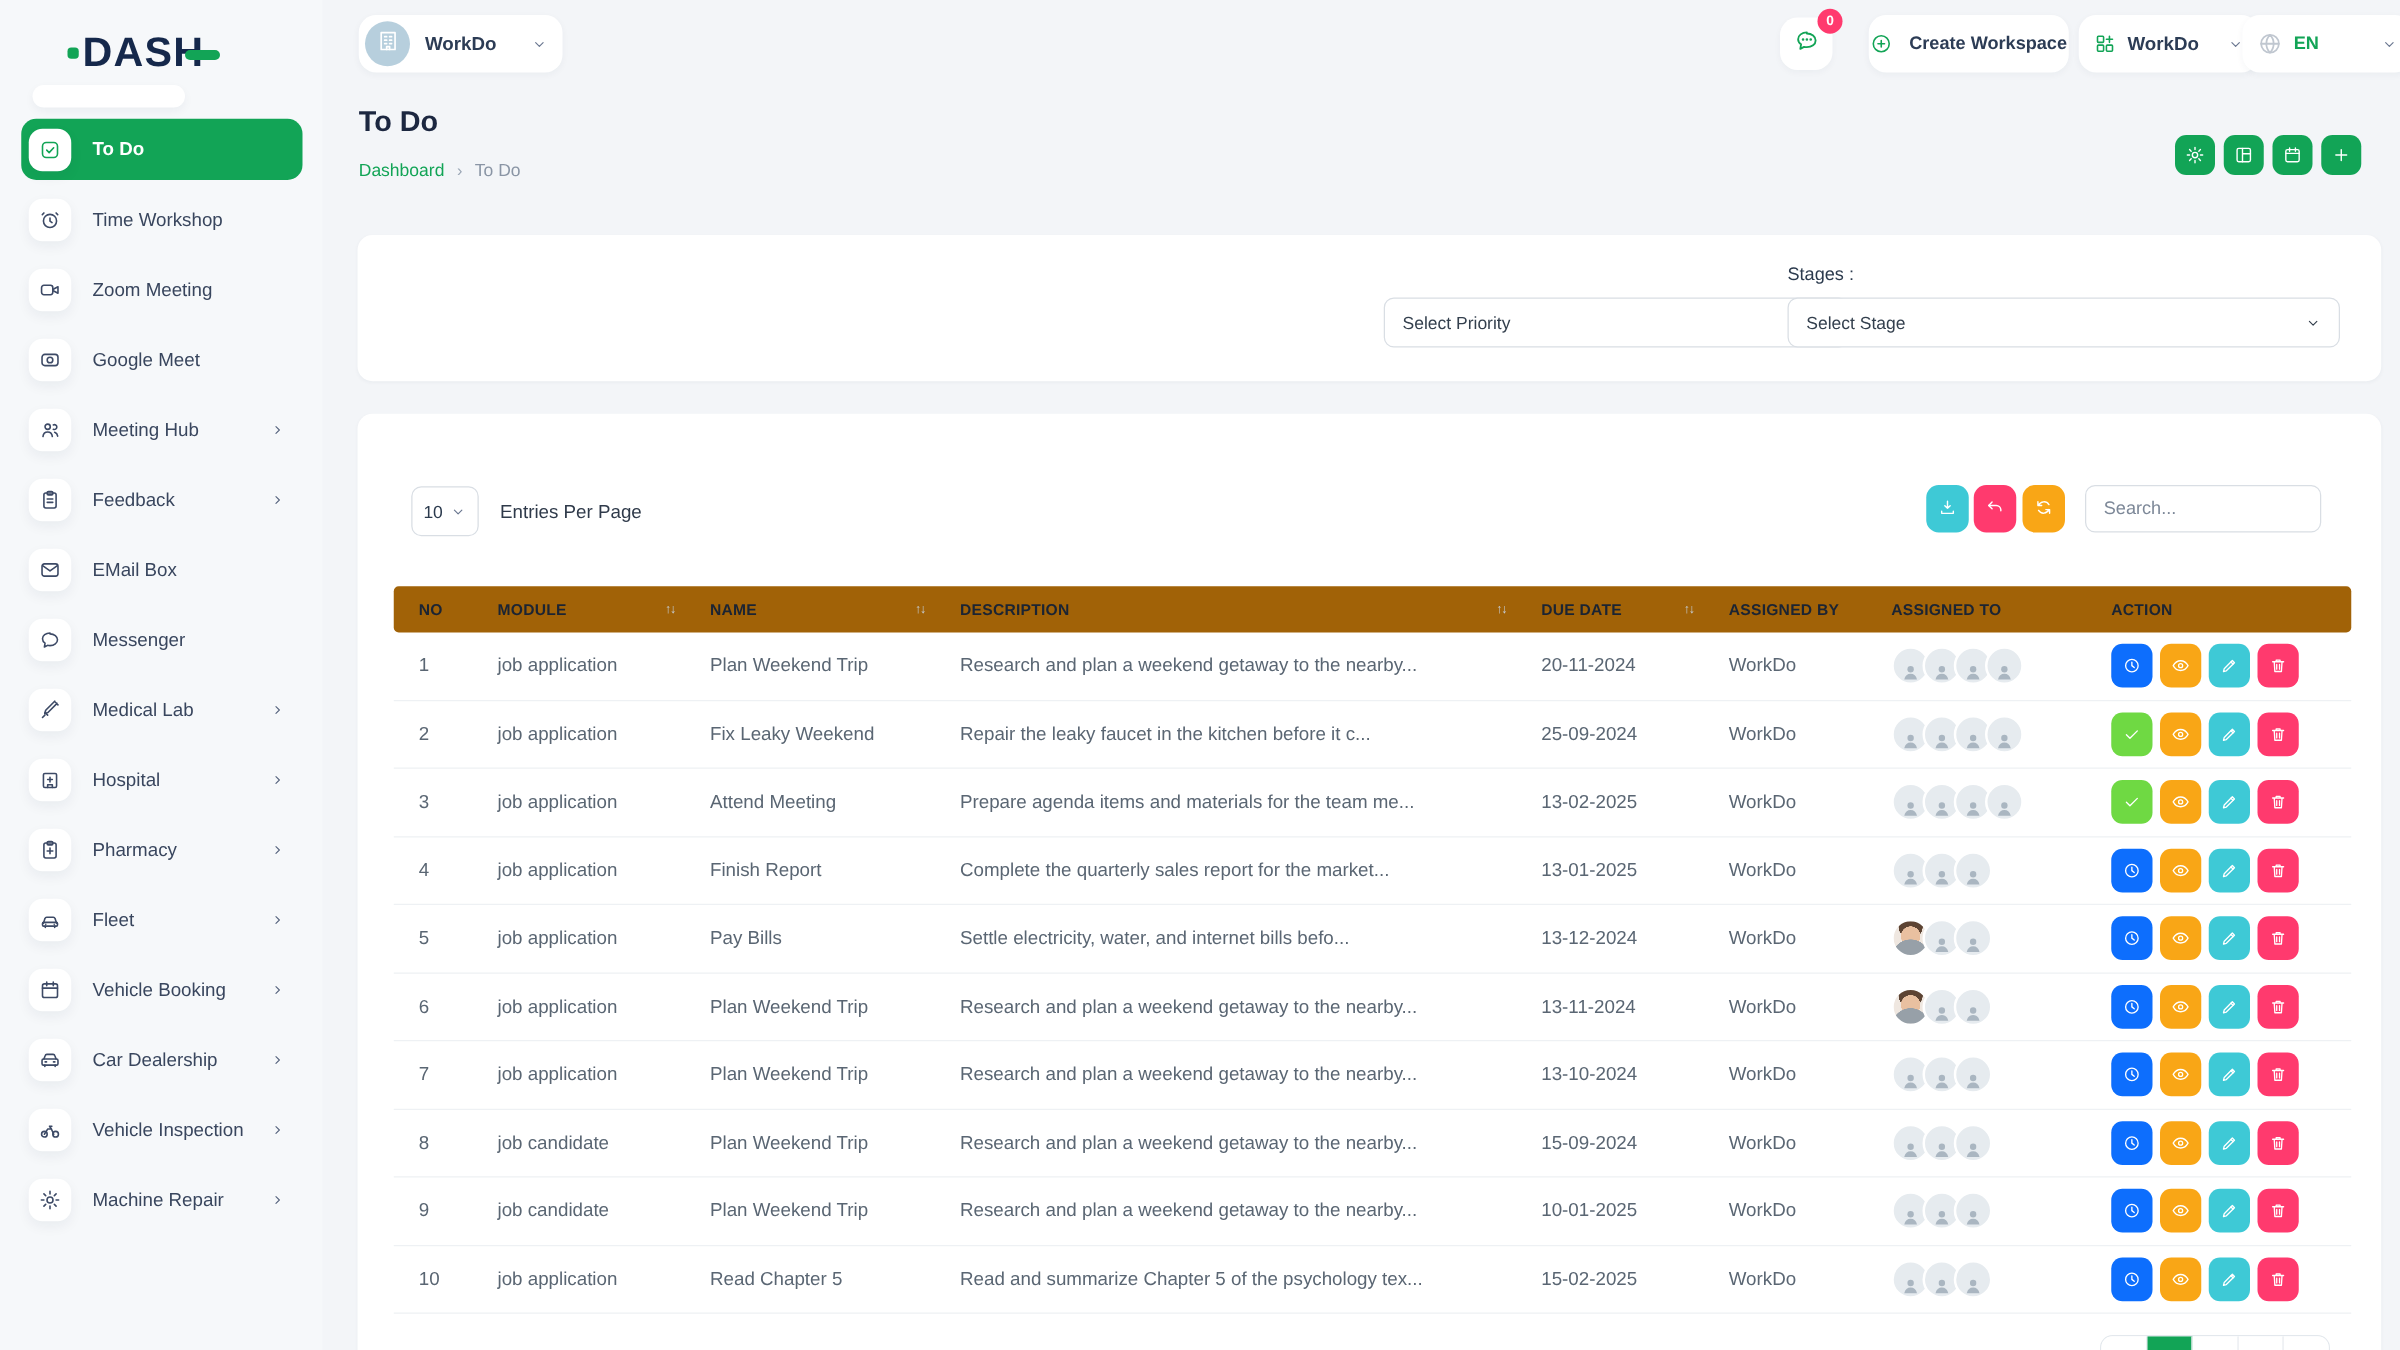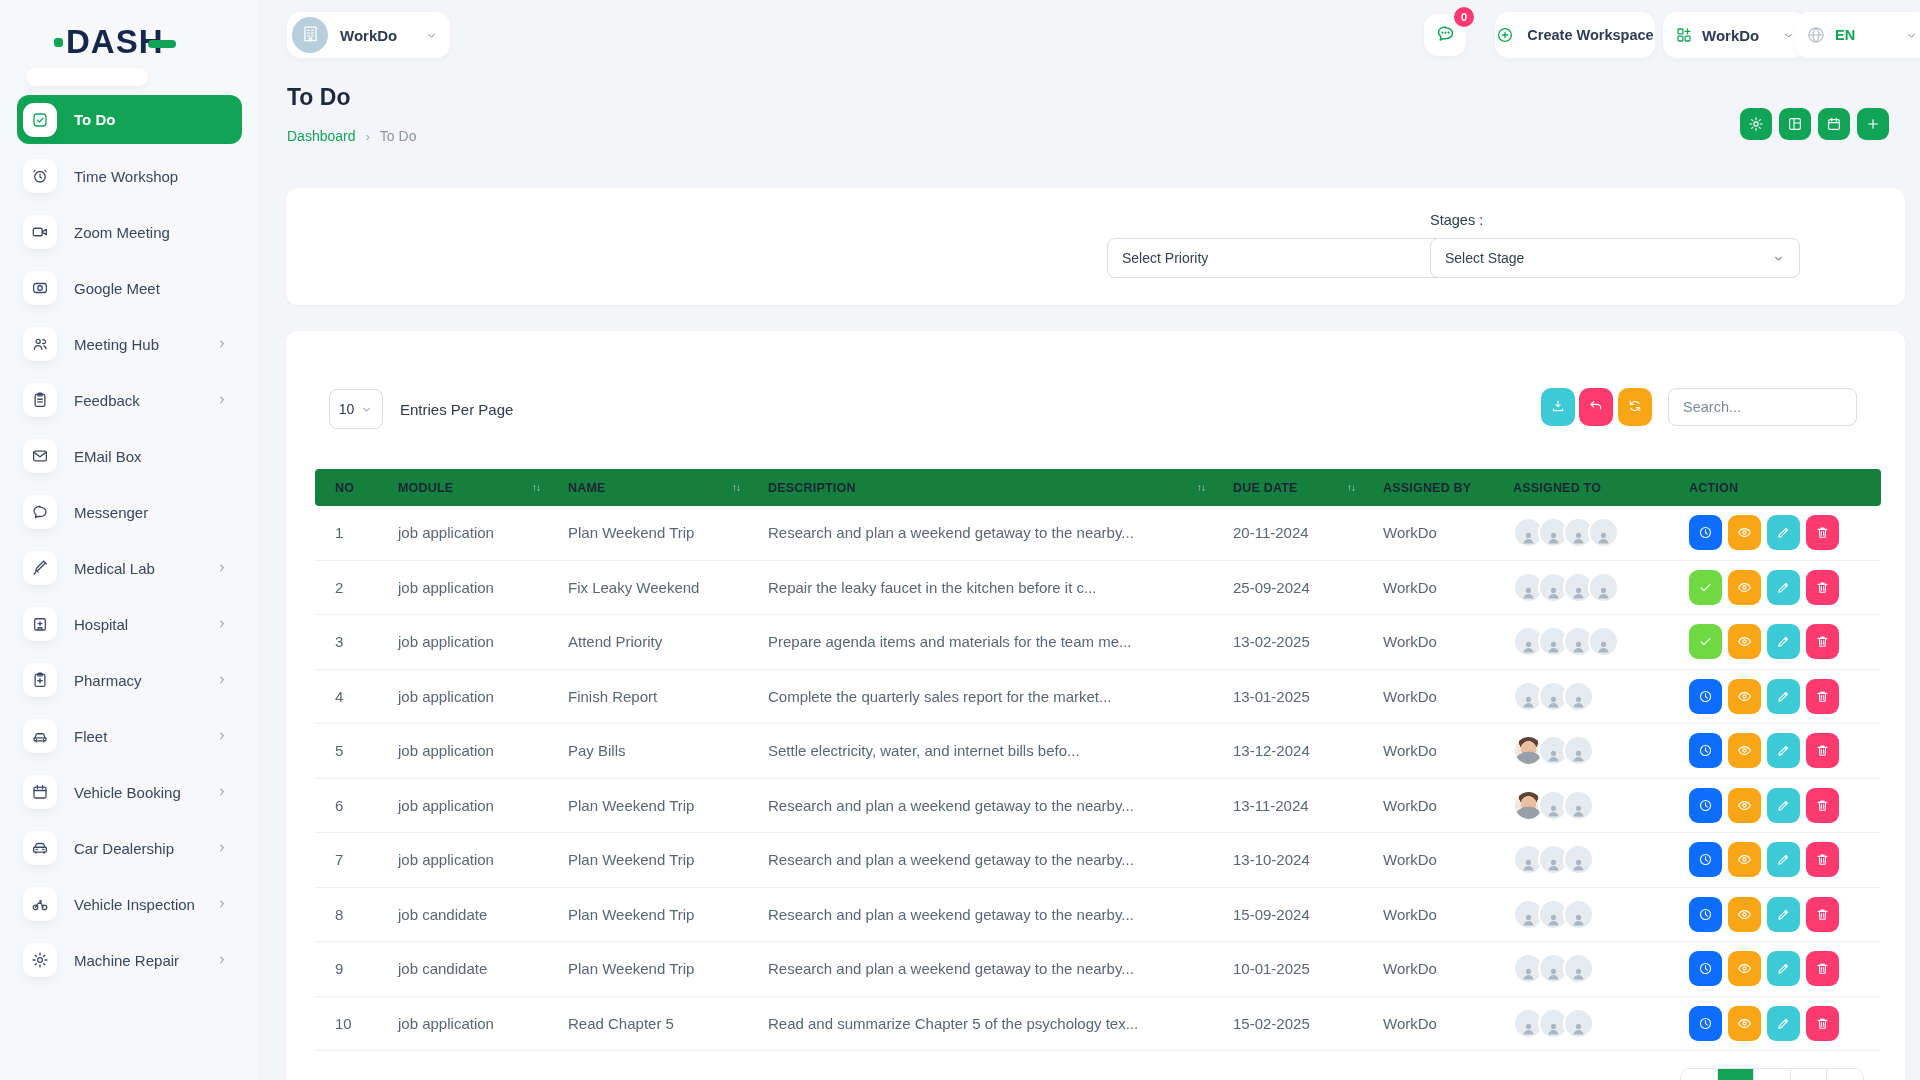--- a/index.html
+++ b/index.html
@@ -66,21 +66,21 @@
 
   
   .card{position:absolute;background:#fff;border-radius:12px;box-shadow:0 1px 3px rgba(25,40,70,.04);}
   .filter-card{left:286px;top:188px;width:1619px;height:117px;}
   .f-label{position:absolute;top:24px;font-size:14.5px;font-weight:500;color:#2b3a4d;}
   .f-label.p{left:821px;margin-top:48px;} .f-label.s{left:1144px;}
   .select{position:absolute;top:50px;height:40px;border:1px solid #d9dee4;border-radius:8px;
       display:flex;align-items:center;padding:0 14px;font-size:14px;color:#333f4d;cursor:pointer;
       box-sizing:border-box;background:#fff;gap:36px;}
   .select .chev{color:#333f4d;}
-  .sel-priority{left:821px;width:372px;} .sel-stage{left:1144px;width:370px;}
+  .sel-priority{left:821px;width:372px;} .sel-stage{left:1144px;width:442px;}
 
   .table-card{left:286px;top:331px;width:1619px;height:800px;}
   .entries-select{position:absolute;left:43px;top:58px;width:54px;height:40px;border:1px solid #d9dee4;
       border-radius:8px;display:flex;align-items:center;justify-content:center;gap:6px;font-size:14px;
       color:#2b3a4d;cursor:pointer;box-sizing:border-box;}
   .entries-select .chev{margin-left:0;}
   .entries-label{position:absolute;left:114px;top:70px;font-size:15px;color:#2f3a4a;}
   .io-btn{position:absolute;top:57px;width:34px;height:38px;border:none;border-radius:10px;color:#fff;
       display:flex;align-items:center;justify-content:center;cursor:pointer;}
   .io-btn svg{width:16px;height:16px;}
@@ -88,21 +88,21 @@
   .btn-reset{left:1293px;background:#ff3a6e;}
   .btn-refresh{left:1332px;background:#f9a616;}
   .search{position:absolute;left:1382px;top:57px;width:189px;height:38px;border:1px solid #d9dee4;
       border-radius:8px;box-sizing:border-box;padding:0 14px;font-size:14.5px;color:#333f4d;
       font-family:"Liberation Sans",sans-serif;outline:none;background:#fff;}
   .search::placeholder{color:#7d8898;}
 
   
   .table{position:absolute;left:29px;top:138px;width:1566px;}
   .trow{display:grid;grid-template-columns:63px 170px 200px 465px 150px 130px 176px 212px;align-items:center;}
-  .thead{height:37px;background:#15803d;border-radius:4px;}
+  .thead{height:37px;background:#a16207;border-radius:4px;}
   .th{display:flex;align-items:center;padding-left:20px;font-size:12.5px;font-weight:700;
       color:#1b2433;letter-spacing:.2px;}
   .sort{margin-left:auto;margin-right:8px;font-size:10px;letter-spacing:-1px;color:#c5cdd6;}
   .tbody .trow{height:53.5px;border-bottom:1px solid #eef1f4;font-size:15px;color:#5a6673;}
   .td{padding-left:20px;white-space:nowrap;overflow:hidden;}
   .avatars{display:flex;align-items:center;}
   .avatar{width:27px;height:27px;border-radius:50%;background:#e6ebef;border:2px solid #fff;
       margin-left:-6px;display:flex;align-items:flex-end;justify-content:center;overflow:hidden;color:#aab6c1;}
   .avatar:first-child{margin-left:0;}
   .avatar svg{width:17px;height:17px;}
@@ -653,21 +653,21 @@
                   <svg viewBox="0 0 24 24" fill="none" stroke="currentColor" stroke-width="1.7" stroke-linecap="round" stroke-linejoin="round">
                     <path d="M5 7h14M9.5 7V5h5v2M7 7l.8 12.5h8.4L17 7M10.2 10.5v6M13.8 10.5v6"></path>
                   </svg>
                 </span>
               </button>
             </div>
           </div>
           <div class="trow">
             <div class="td">3</div>
             <div class="td">job application</div>
-            <div class="td">Attend Priority</div>
+            <div class="td">Attend Meeting</div>
             <div class="td">Prepare agenda items and materials for the team me...</div>
             <div class="td">13-02-2025</div>
             <div class="td">WorkDo</div>
             <div class="td avatars">
               <span class="avatar">
                 <svg viewBox="0 0 24 24">
                   <circle cx="12" cy="9" r="3.6" fill="currentColor"></circle>
                   <path d="M4.8 20.5c.8-4 3.6-6.3 7.2-6.3s6.4 2.3 7.2 6.3z" fill="currentColor"></path>
                 </svg>
               </span>

